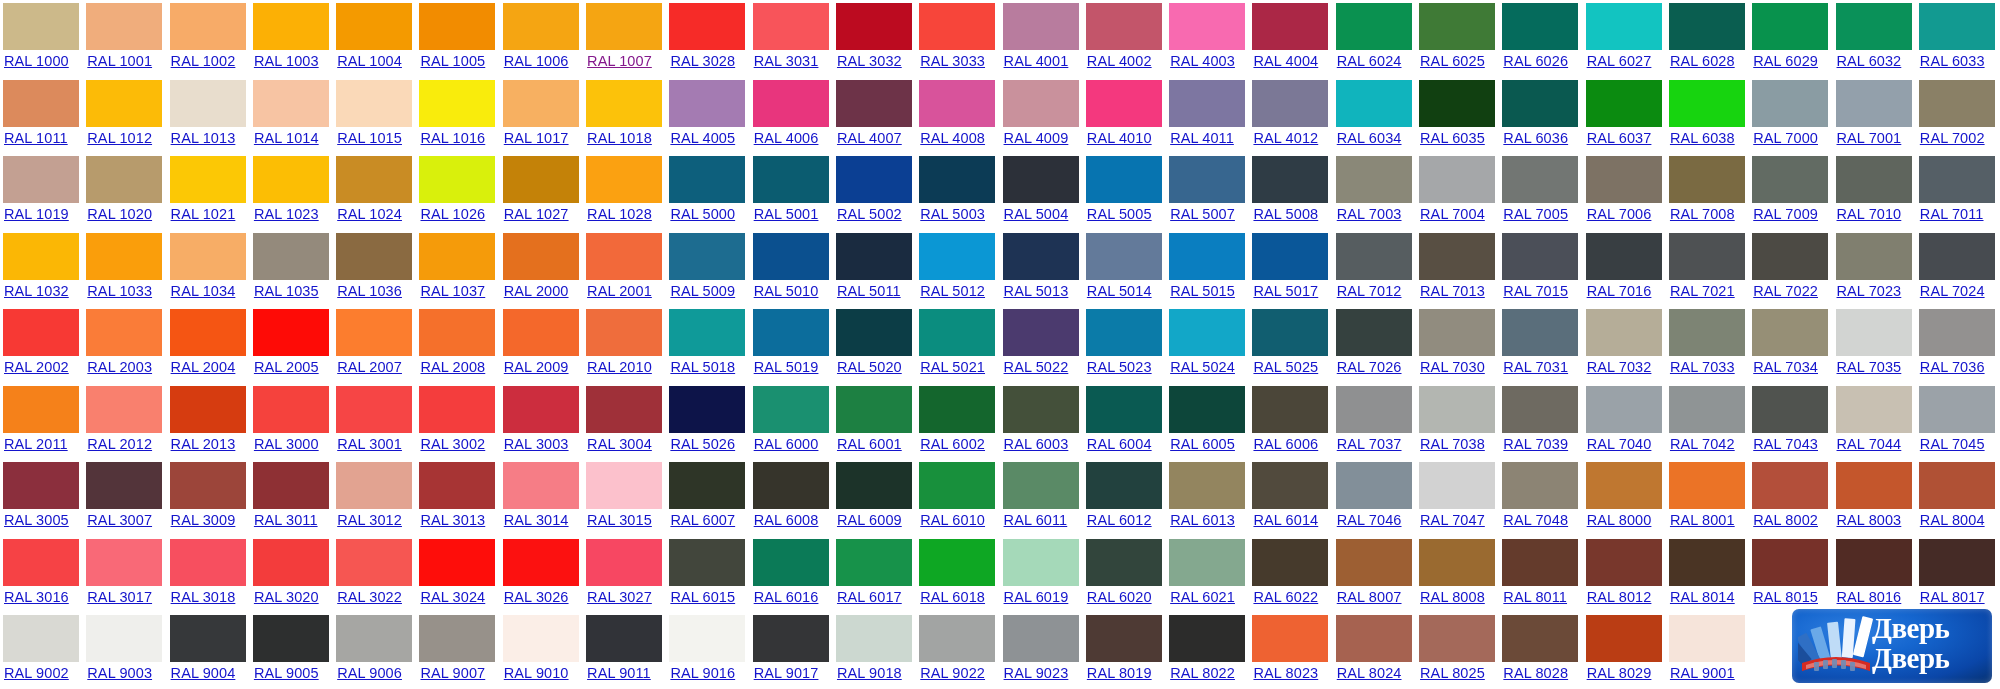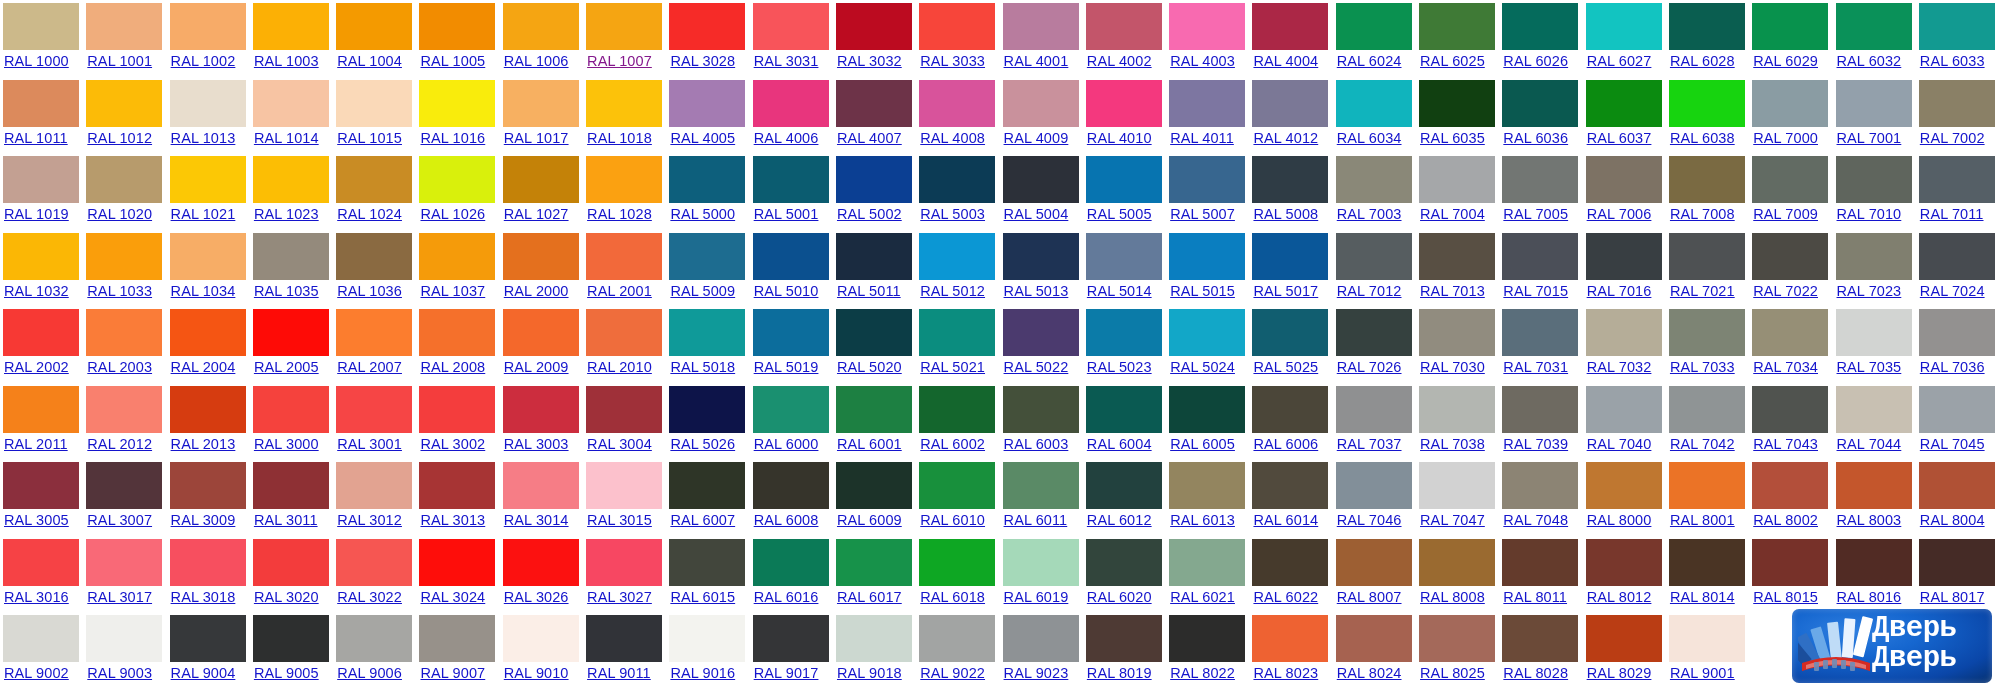--- a/index.html
+++ b/index.html
@@ -81,21 +81,21 @@
     width: 78px;
     height: 62px;
   }
   #logo-text {
     position: absolute;
     left: 80px;
     top: 2px;
     width: 118px;
     height: 70px;
     color: #ffffff;
-    font-family: Liberation Mono, monospace;
+    font-family: Liberation Serif, serif;
     font-weight: bold;
     line-height: 0.95;
   }
   #logo-line1 {
     display: block;
     font-size: 29px;
     letter-spacing: -0.5px;
     padding-top: 4px;
   }
   #logo-line2 {

